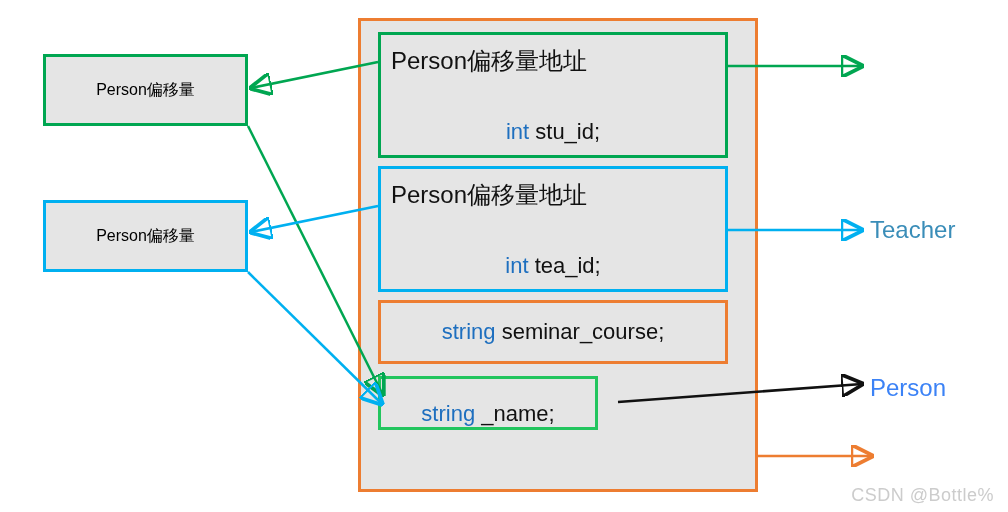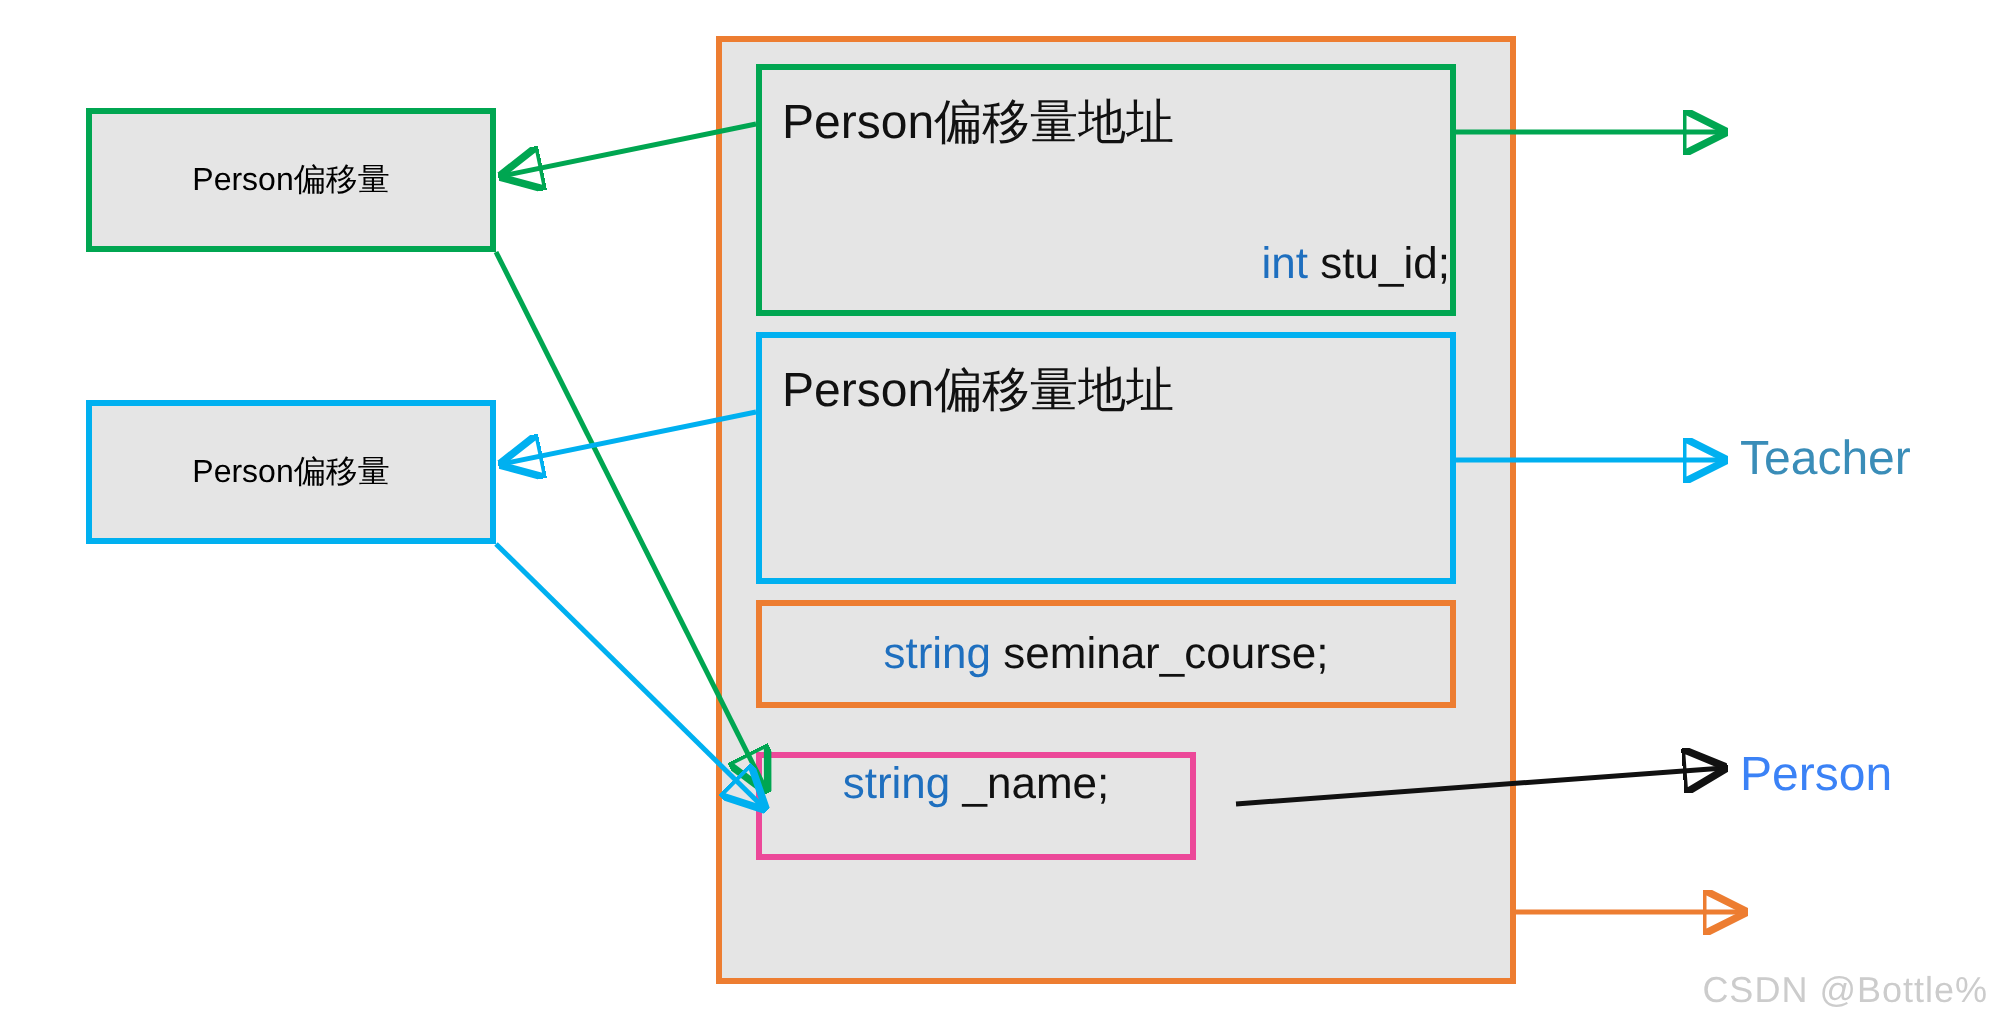--- a/index.html
+++ b/index.html
@@ -16,32 +16,32 @@
   .outer{left:358px;top:18px;width:400px;height:474px;border:3px solid #ed7d31}
 
   
   .lgreen{left:43px;top:54px;width:205px;height:72px;border:3px solid #00a651;display:flex;align-items:center;justify-content:center}
   
   .lblue{left:43px;top:200px;width:205px;height:72px;border:3px solid #00b0f0;display:flex;align-items:center;justify-content:center}
 
   
   .sgreen{left:378px;top:32px;width:350px;height:126px;border:3px solid #00a651}
   .sgreen .row1{position:absolute;left:10px;top:10px;font-size:24px;color:#111}
-  .sgreen .row2{position:absolute;left:0;right:0;bottom:10px;text-align:right;font-size:22px}
+  .sgreen .row2{position:absolute;left:0;right:0;bottom:10px;text-align:center;font-size:22px}
 
   
   .tblue{left:378px;top:166px;width:350px;height:126px;border:3px solid #00b0f0}
   .tblue .row1{position:absolute;left:10px;top:10px;font-size:24px;color:#111}
   .tblue .row2{position:absolute;left:0;right:0;bottom:10px;text-align:center;font-size:22px}
 
   
-  .sorange{left:378px;top:300px;width:350px;height:54px;border:3px solid #ed7d31;display:flex;align-items:center;justify-content:center;font-size:22px}
+  .sorange{left:378px;top:300px;width:350px;height:64px;border:3px solid #ed7d31;display:flex;align-items:center;justify-content:center;font-size:22px}
 
   
-  .bname{left:378px;top:376px;width:220px;height:54px;border:3px solid #ec4899;display:flex;align-items:flex-start;justify-content:center;font-size:22px}
+  .bname{left:378px;top:376px;width:220px;height:54px;border:3px solid #22c55e;display:flex;align-items:flex-end;justify-content:center;font-size:22px}
 
   
   .cap-student{left:870px;top:52px}
   .cap-teacher{left:870px;top:216px}
   .cap-person {left:870px;top:374px;color:#3b82f6}
   .cap-assistant{left:878px;top:440px}
 </style>
 </head>
 <body>
 
@@ -59,20 +59,24 @@
   <div class="box sgreen">
     <span class="row1">Person偏移量地址</span>
     <span class="row2">
       <span class="kw-type">int</span>
       <span class="kw-name">stu_id;</span>
     </span>
   </div>
 
   <div class="box tblue">
     <span class="row1">Person偏移量地址</span>
+    <span class="row2">
+      <span class="kw-type">int</span>
+      <span class="kw-name">tea_id;</span>
+    </span>
   </div>
 
   <div class="box sorange">
     <span>
       <span class="kw-type">string</span>
       <span class="kw-name">seminar_course;</span>
     </span>
   </div>
 
   <div class="box bname">

